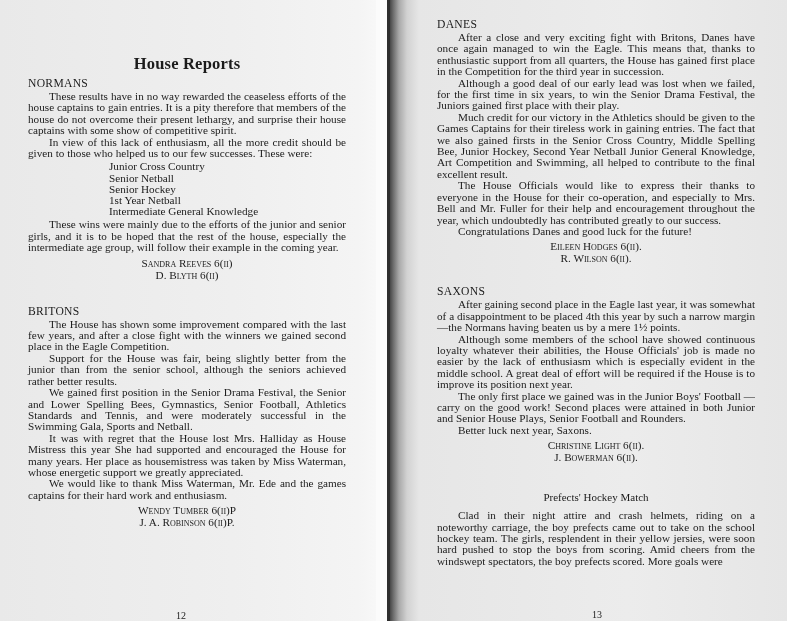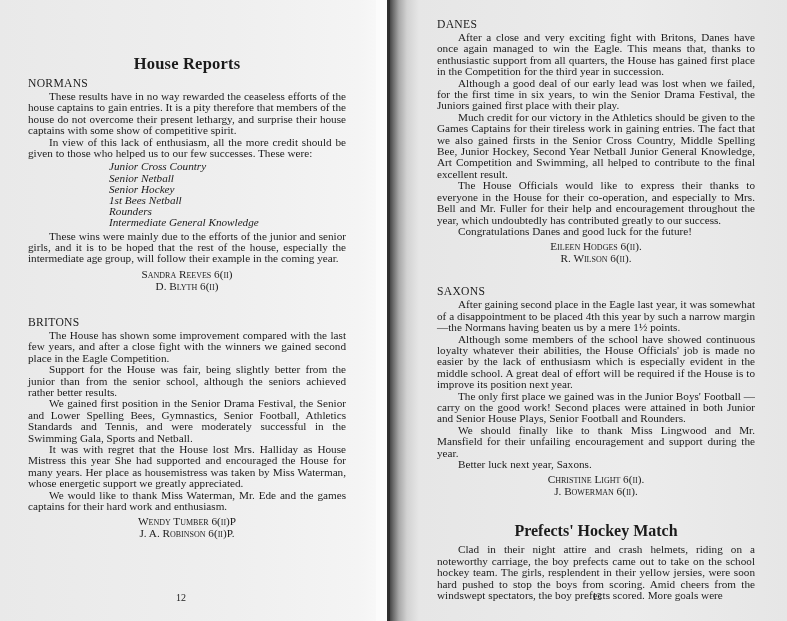--- a/index.html
+++ b/index.html
@@ -19,28 +19,28 @@
   .gutter-dark { position:absolute; left:387px; top:0; width:3px; height:621px; background:#2d2d2d; }
 
   .col { position:absolute; font-size:11.2px; line-height:11.4px; }
   .col-left { left:28px; top:23px; width:318px;margin-top:32px; }
   .col-right { left:437px; top:18px; width:318px; }
 
   .main-title { text-align:center; font-weight:bold; font-size:16.5px; line-height:18px; margin:0 0 4px 0; letter-spacing:0.2px; }
   .house-title { font-size:11.6px; line-height:13px; margin:0 0 1px 0; letter-spacing:0.3px; }
   p { margin:0; text-align:justify; text-indent:21px; }
   .list { margin:2px 0 2px 81px; padding:0; list-style:none; }
-  .list li { line-height:11.2px;font-style:italic; }
+  .list li { line-height:11.2px; }
   .sig { text-align:center; font-variant:small-caps; line-height:12px; }
   .sig-block { margin-top:3px; }
   .gap-lg { height:24px; }
   .gap-md { height:21px; }
   .gap-sm { height:25px; }
-  .section2-title { text-align:center; font-weight:bold; font-size:16px; line-height:18px; margin:0 0 4px 0; }
-  .page-num { position:absolute; font-size:10px; }
+  .section2-title { text-align:center; font-weight:normal; font-size:11px; line-height:18px; margin:0 0 4px 0; }
+  .page-num { position:absolute; font-size:10px;margin-top:18px; }
   .pn-left { left:176px; top:592px; }
   .pn-right { left:592px; top:591px; }
 </style>
 </head>
 <body>
 
 <div class="page page-left"></div>
 <div class="page page-right"></div>
 <div class="gutter-white"></div>
 <div class="gutter-dark"></div>
@@ -49,22 +49,21 @@
   <div class="main-title">House Reports</div>
 
   <section>
     <div class="house-title">NORMANS</div>
     <p>These results have in no way rewarded the ceaseless efforts of the house captains to gain entries. It is a pity therefore that members of the house do not overcome their present lethargy, and surprise their house captains with some show of competitive spirit.</p>
     <p>In view of this lack of enthusiasm, all the more credit should be given to those who helped us to our few successes. These were:</p>
     <ul class="list">
       <li>Junior Cross Country</li>
       <li>Senior Netball</li>
       <li>Senior Hockey</li>
-      <li>1st Bees Netball</li>
-      <li>Rounders</li>
+      <li>1st Year Netball</li>
       <li>Intermediate General Knowledge</li>
     </ul>
     <p>These wins were mainly due to the efforts of the junior and senior girls, and it is to be hoped that the rest of the house, especially the intermediate age group, will follow their example in the coming year.</p>
     <div class="sig-block">
       <div class="sig">Sandra Reeves 6(ii)</div>
       <div class="sig">D. Blyth 6(ii)</div>
     </div>
   </section>
 
   <div class="gap-lg"></div>
@@ -98,21 +97,20 @@
     </div>
   </section>
 
   <div class="gap-md"></div>
 
   <section>
     <div class="house-title">SAXONS</div>
     <p>After gaining second place in the Eagle last year, it was somewhat of a disappointment to be placed 4th this year by such a narrow margin—the Normans having beaten us by a mere 1½ points.</p>
     <p>Although some members of the school have showed continuous loyalty whatever their abilities, the House Officials' job is made no easier by the lack of enthusiasm which is especially evident in the middle school. A great deal of effort will be required if the House is to improve its position next year.</p>
     <p>The only first place we gained was in the Junior Boys' Football —carry on the good work! Second places were attained in both Junior and Senior House Plays, Senior Football and Rounders.</p>
-    <p>We should finally like to thank Miss Lingwood and Mr. Mansfield for their unfailing encouragement and support during the year.</p>
     <p>Better luck next year, Saxons.</p>
     <div class="sig-block">
       <div class="sig">Christine Light 6(ii).</div>
       <div class="sig">J. Bowerman 6(ii).</div>
     </div>
   </section>
 
   <div class="gap-sm"></div>
 
   <section>

